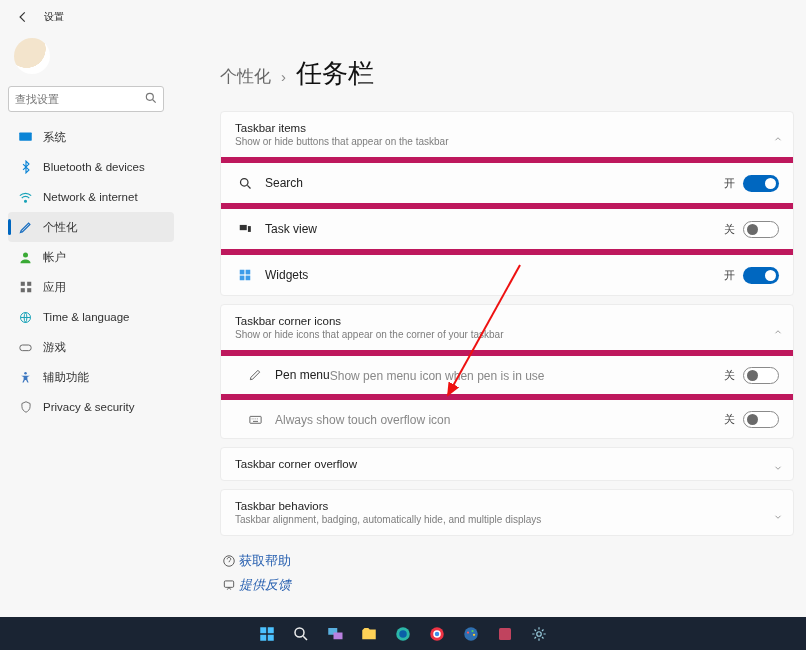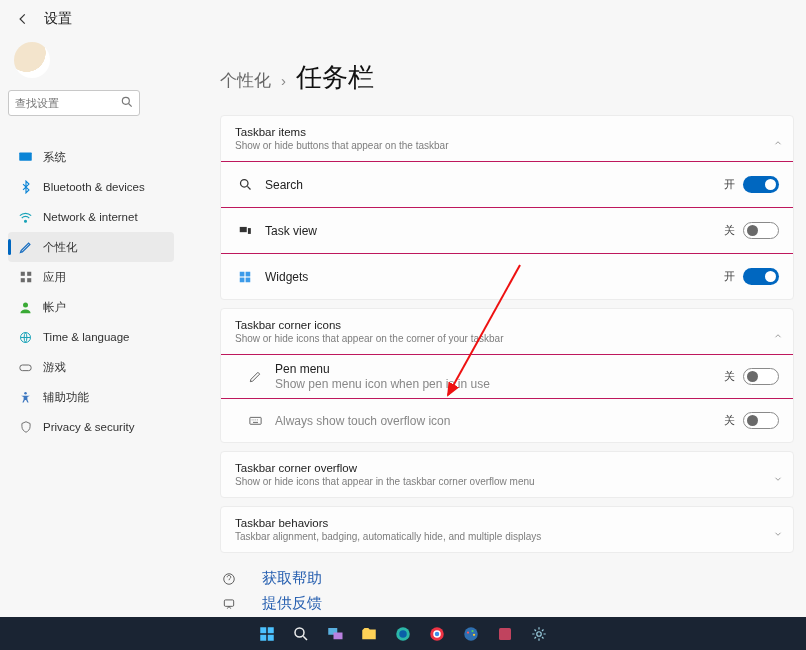--- a/index.html
+++ b/index.html
@@ -2,27 +2,27 @@
 <html><head>
 <meta charset="utf-8">
 <style>
 * { margin:0; padding:0; box-sizing:border-box; font-family:"Segoe UI","Microsoft YaHei",sans-serif; }
 body { width:806px; height:650px; background:#f7f7f7; overflow:hidden; position:relative; }
 .app { display:flex; flex-direction:column; height:617px; background:#f7f7f7; }
 
 
 .hdr { display:flex; align-items:center; gap:14px; padding:10px 16px 4px 16px; }
 .hdr .back { width:14px; height:14px; cursor:pointer; }
-.hdr .title { font-size:14px; color:#222; }
+.hdr .title { font-size:10px; color:#222; }
 
 
 .body { flex:1; display:flex; }
 .sidebar { width:180px; padding:4px 6px 0 8px; display:flex; flex-direction:column; gap:4px; }
 .avatar { width:36px; height:36px; border-radius:50%; background:radial-gradient(circle at 35% 30%,#f3e4cc 0 55%,#fff 56% 100%); margin:6px 0 8px 6px; }
-.search { position:relative; width:132px; height:26px; margin-bottom:22px; }
+.search { position:relative; width:156px; height:26px; margin-bottom:6px; }
 .search input { width:100%; height:100%; border:1px solid #c8c8c8; border-radius:3px; background:#fff; font-size:11px; padding:0 24px 0 6px; color:#666; }
 .search .mag { position:absolute; right:6px; top:5px; width:14px; height:14px; color:#777; }
 
 .nav { display:flex; flex-direction:column; gap:0; }
 .nav-item { display:flex; align-items:center; gap:10px; height:30px; padding:0 10px; font-size:11.5px; color:#323232; border-radius:4px; cursor:pointer; position:relative; }
 .nav-item.active { background:#eaeaea; }
 .nav-item.active::before { content:""; position:absolute; left:0; top:7px; bottom:7px; width:3px; border-radius:2px; background:#0067c0; }
 .nav-item .ic { width:15px; height:15px; flex:none; display:flex; align-items:center; justify-content:center; }
 .ic-blue { color:#0a84d6; } .ic-teal{color:#1aa3b8;} .ic-gray{color:#6b6b6b;} .ic-green{color:#3aaa35;} .ic-acc{color:#3d77c0;}
 
@@ -32,39 +32,39 @@
 .crumb .parent { font-size:17px; color:#666; }
 .crumb .sep { font-size:15px; color:#888; }
 .crumb .cur { font-size:26px; color:#111; }
 
 .section { background:#fdfdfd; border:1px solid #ececec; border-radius:4px; margin-bottom:8px; }
 .sec-head { padding:10px 14px 10px 14px; position:relative; }
 .sec-head .t1 { font-size:11.5px; color:#222; }
 .sec-head .t2 { font-size:10px; color:#7d7d7d; margin-top:2px; }
 .sec-head .chev { position:absolute; right:10px; top:50%; transform:translateY(-50%); color:#888; width:10px; height:10px; }
 
-.row { display:flex; align-items:center; height:46px; padding:0 14px 0 44px; border-top:1px solid #be185d; position:relative; }
+.row { display:flex; align-items:center; height:46px; padding:0 14px 0 44px; border-top:6px solid #be185d; position:relative;text-align:right; }
 .row:first-of-type { border-top:1px solid #efefef; }
 .row .ric { position:absolute; left:16px; width:16px; height:16px; color:#333; display:flex; align-items:center; justify-content:center; }
 .row .rlab { font-size:12px; color:#222; }
 .row .rsub { font-size:12px; color:#888; margin-top:1px; }
-.row .rtxt { display:flex; flex-direction:column; }
+.row .rtxt { display:flex; flex-direction:row; }
 .row .rstat { margin-left:auto; display:flex; align-items:center; gap:8px; font-size:11px; color:#444; }
 
 .toggle { width:36px; height:17px; border-radius:10px; position:relative; }
 .toggle::after { content:""; position:absolute; width:11px; height:11px; border-radius:50%; top:3px; }
 .toggle.on { background:#0067c0; }
 .toggle.on::after { background:#fff; right:3px; }
 .toggle.off { background:#fff; border:1px solid #8a8a8a; }
 .toggle.off::after { background:#6a6a6a; left:3px; top:2px; }
 
 .row.sub { padding-left:54px; height:44px; }
 .row.sub .ric { left:26px; color:#555; }
 
-.help { display:flex; align-items:center; gap:26px; font-size:15px; color:#2860b0; margin-top:16px; padding-left:2px; cursor:pointer; }
+.help { display:flex; align-items:center; gap:3px; font-size:13px; color:#2860b0; margin-top:16px; padding-left:2px; cursor:pointer; }
 .help .hic { width:14px; height:14px; color:#555; }
 
 
 .arrow-ann { position:absolute; pointer-events:none; }
 .arrow-ann svg { overflow:visible; }
 
 
 .taskbar { position:absolute; left:0; right:0; bottom:0; height:33px; background:#1a2433; display:flex; align-items:center; justify-content:center; gap:14px; }
 .tb-ic { width:20px; height:20px; display:flex; align-items:center; justify-content:center; cursor:pointer; }
 .tb-ic svg { width:18px; height:18px; }
@@ -123,38 +123,38 @@
         </div>
         <div class="nav-item active">
           <span class="ic ic-blue">
               <svg viewBox="0 0 24 24" width="15" height="15" stroke="#1a6fc0" stroke-width="2" fill="none">
                 <path d="M4 20l3-1 12-12-2-2L5 17l-1 3z"></path>
               </svg>
             </span>
           <span>个性化</span>
         </div>
         <div class="nav-item">
+          <span class="ic ic-green">
+              <svg viewBox="0 0 24 24" width="15" height="15" fill="currentColor">
+                <circle cx="12" cy="8" r="4"></circle>
+                <path d="M4 21c0-4 4-6 8-6s8 2 8 6"></path>
+              </svg>
+            </span>
+          <span>帐户</span>
+        </div>
+        <div class="nav-item">
           <span class="ic ic-gray">
               <svg viewBox="0 0 24 24" width="14" height="14" fill="currentColor">
                 <rect x="3" y="3" width="7" height="7"></rect>
                 <rect x="14" y="3" width="7" height="7"></rect>
                 <rect x="3" y="14" width="7" height="7"></rect>
                 <rect x="14" y="14" width="7" height="7"></rect>
               </svg>
             </span>
           <span>应用</span>
-        </div>
-        <div class="nav-item">
-          <span class="ic ic-green">
-              <svg viewBox="0 0 24 24" width="15" height="15" fill="currentColor">
-                <circle cx="12" cy="8" r="4"></circle>
-                <path d="M4 21c0-4 4-6 8-6s8 2 8 6"></path>
-              </svg>
-            </span>
-          <span>帐户</span>
         </div>
         <div class="nav-item">
           <span class="ic ic-teal">
               <svg viewBox="0 0 24 24" width="15" height="15" stroke="currentColor" stroke-width="1.6" fill="none">
                 <circle cx="12" cy="12" r="8"></circle>
                 <path d="M4 12h16M12 4c3 3 3 13 0 16M12 4c-3 3-3 13 0 16"></path>
               </svg>
             </span>
           <span>Time &amp; language</span>
         </div>
@@ -280,21 +280,20 @@
           <span class="rstat">
             <span>关</span>
             <span class="toggle off"></span>
           </span>
         </div>
       </div>
 
       <div class="section">
         <div class="sec-head">
           <div class="t1">Taskbar corner overflow</div>
-          <div class="t2">Show or hide icons that appear in the taskbar corner overflow menu</div>
           <span class="chev"><svg viewBox="0 0 24 24" width="10" height="10" stroke="#888" stroke-width="2" fill="none">
                 <path d="M6 9l6 6 6-6"></path>
               </svg></span>
         </div>
       </div>
 
       <div class="section">
         <div class="sec-head">
           <div class="t1">Taskbar behaviors</div>
           <div class="t2">Taskbar alignment, badging, automatically hide, and multiple displays</div>
@@ -304,21 +303,21 @@
         </div>
       </div>
 
       <div class="help">
         <span class="hic"><svg viewBox="0 0 24 24" width="14" height="14" stroke="#555" stroke-width="1.6" fill="none">
               <path d="M9 9a3 3 0 115 2c-1 1-2 1.5-2 3M12 18h0"></path>
               <circle cx="12" cy="12" r="9"></circle>
             </svg></span>
         <span>获取帮助</span>
       </div>
-      <div class="help" style="margin-top:6px;">
+      <div class="help" style="margin-top:6px;font-style:italic;">
         <span class="hic"><svg viewBox="0 0 24 24" width="14" height="14" stroke="#555" stroke-width="1.6" fill="none">
               <rect x="4" y="5" width="16" height="11" rx="2"></rect>
               <path d="M9 20l3-4 3 4"></path>
             </svg></span>
         <span>提供反馈</span>
       </div>
     </div>
   </div>
 </div>
 

